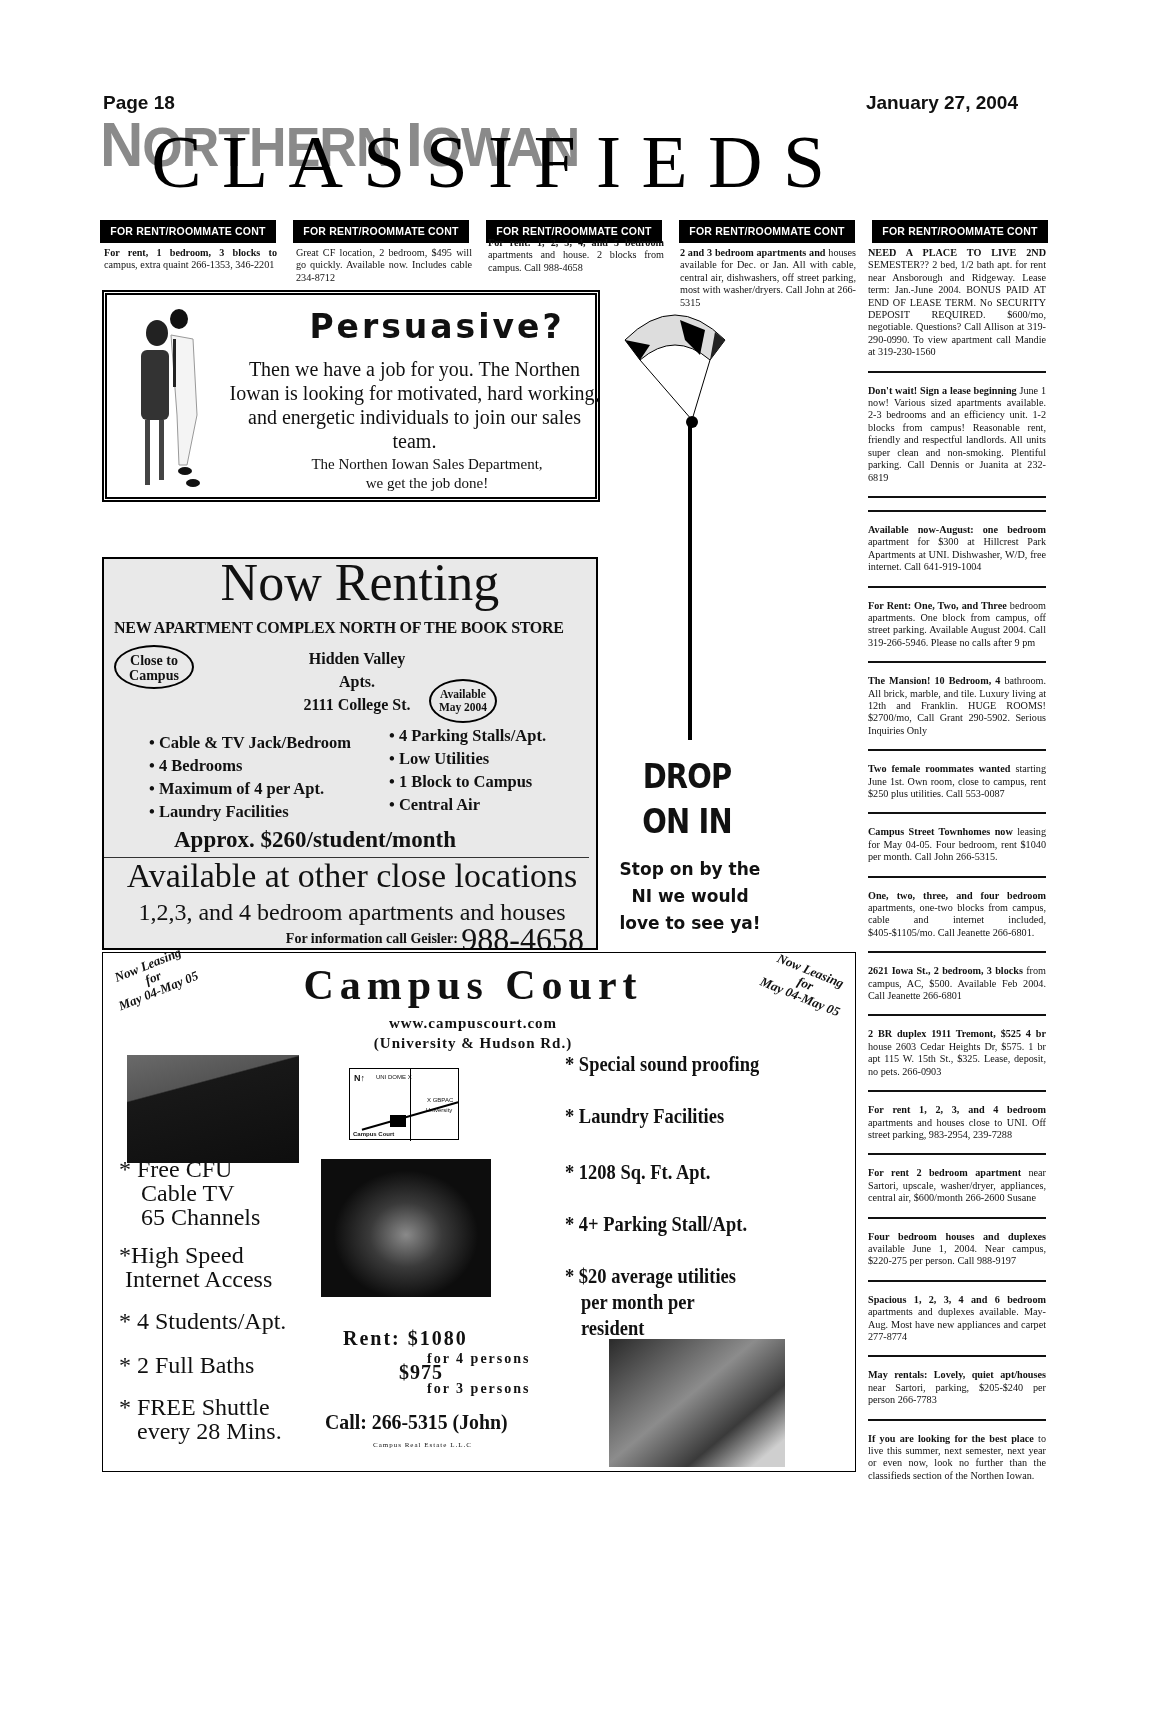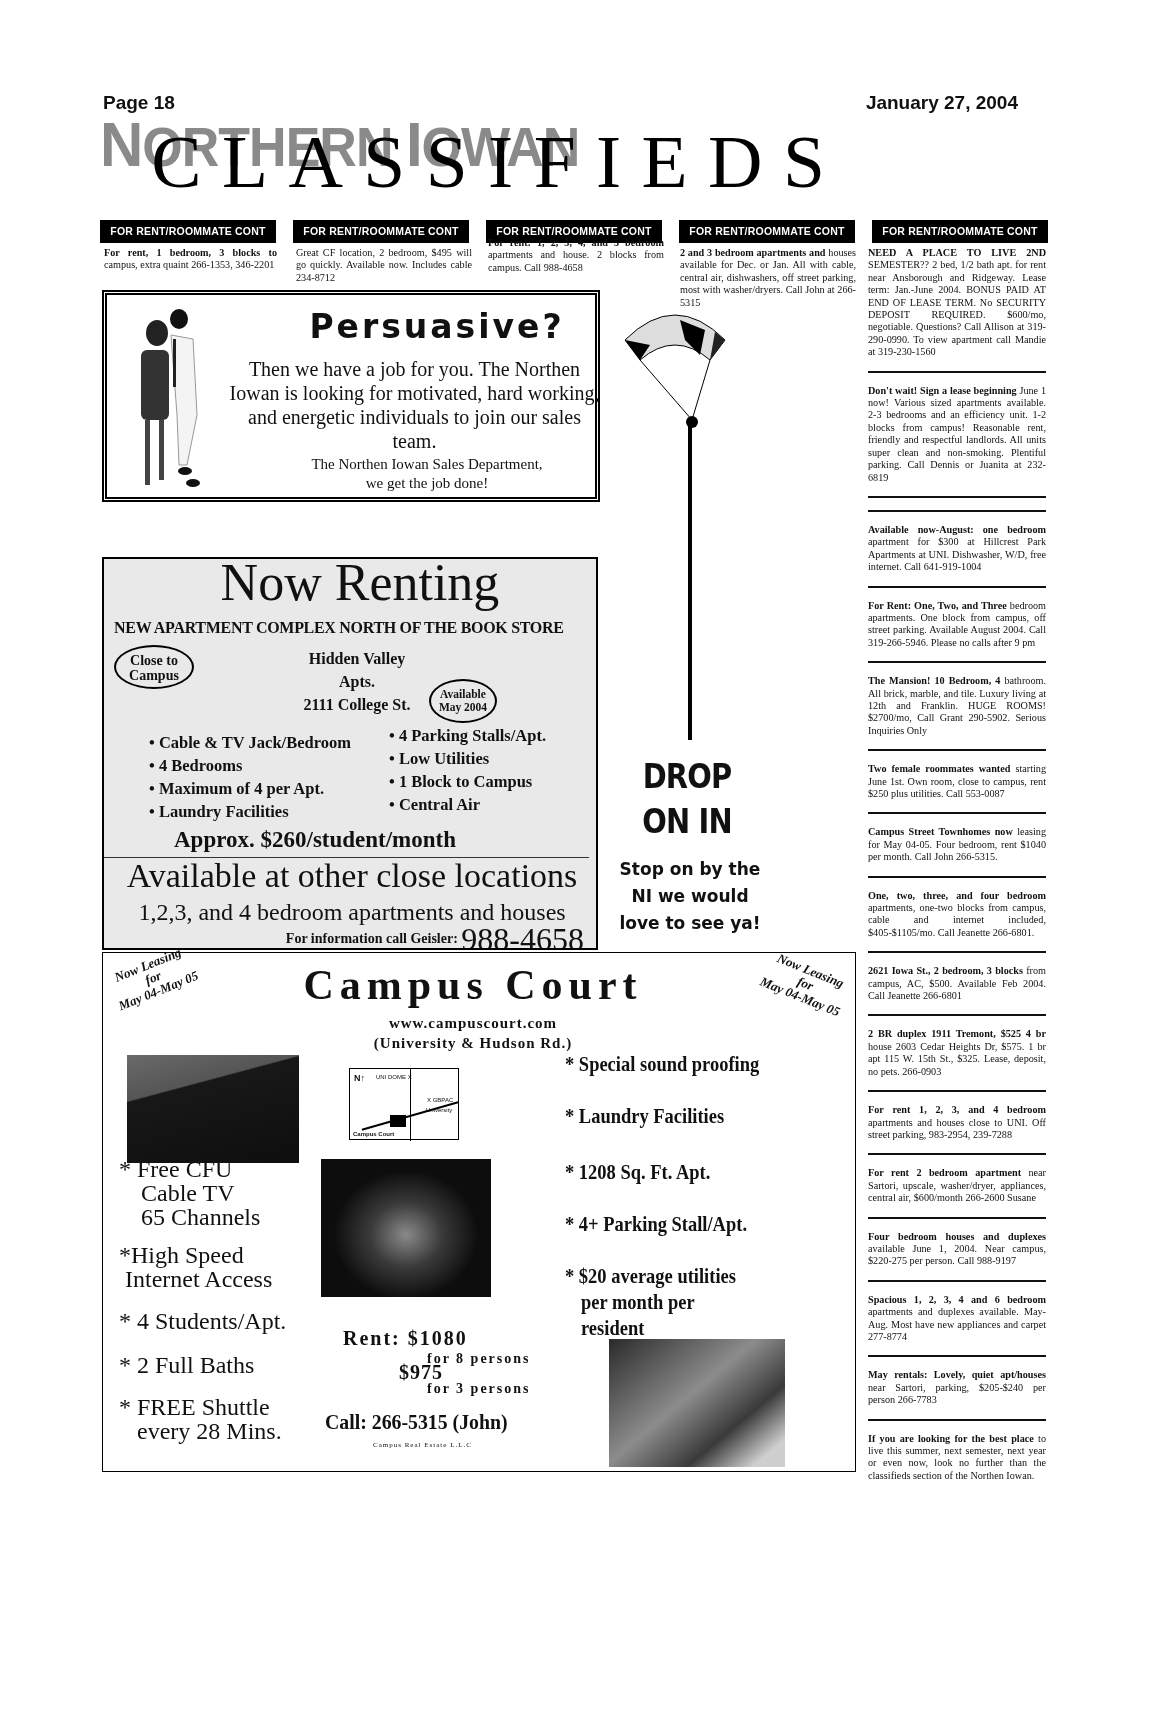--- a/index.html
+++ b/index.html
@@ -259,18 +259,18 @@
 
   <div class="rfeat" style="top:98px">* Special sound proofing</div>
   <div class="rfeat" style="top:150px">* Laundry Facilities</div>
   <div class="rfeat" style="top:206px">* 1208 Sq. Ft. Apt.</div>
   <div class="rfeat" style="top:258px">* 4+ Parking Stall/Apt.</div>
   <div class="rfeat" style="top:310px">* $20 average utilities</div>
   <div class="rfeat" style="top:336px; left:478px">per month per</div>
   <div class="rfeat" style="top:362px; left:478px">resident</div>
 
   <div class="rent">Rent: $1080</div>
-  <div class="rent-sub" style="left:324px; top:398px">for 8 persons</div>
+  <div class="rent-sub" style="left:324px; top:398px">for 4 persons</div>
   <div class="rent-975">$975</div>
   <div class="rent-sub" style="left:324px; top:428px">for 3 persons</div>
   <div class="call">Call: 266-5315 (John)</div>
   <div class="llc">Campus Real Estate L.L.C</div>
 </div>
 
 </body></html>

